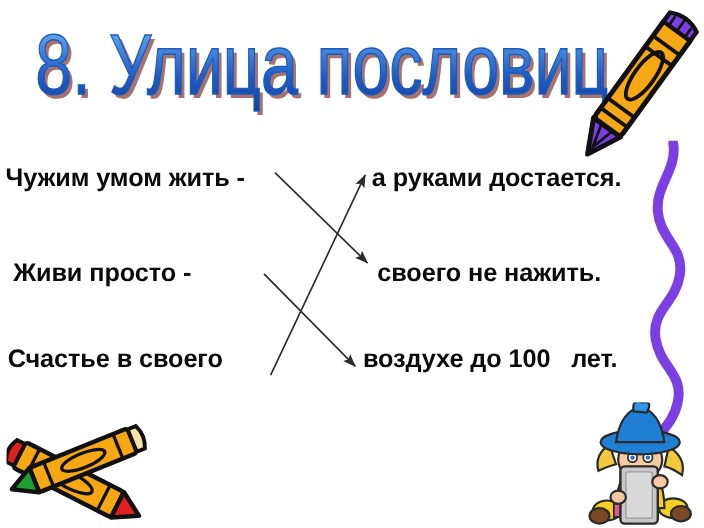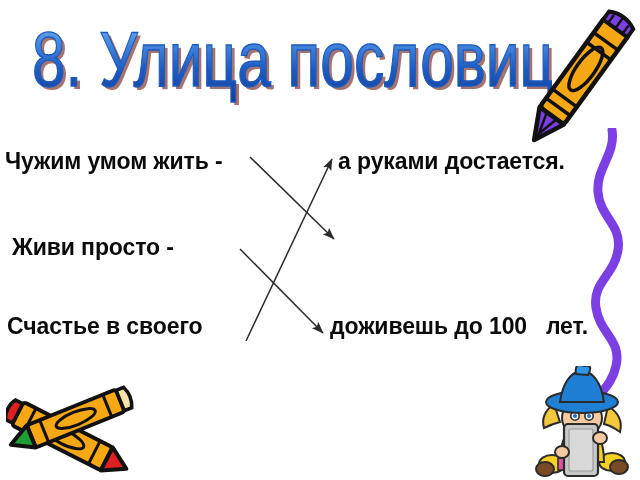--- a/index.html
+++ b/index.html
@@ -89,21 +89,22 @@
 
       <text id="title-main" x="0" y="69" font-family="'Liberation Sans', sans-serif" font-size="66" font-weight="normal" fill="url(#titleGrad)" stroke="#1a5bbd" stroke-width="1.1" transform="scale(1.02,1.18) translate(0,-10)" textLength="512" lengthAdjust="spacingAndGlyphs">8. Улица пословиц</text>
     </svg>
   </div>
 
   <div class="proverb left-1">Чужим умом жить -</div>
   <div class="proverb left-2">Живи просто -</div>
   <div class="proverb left-3a">Счастье в своего</div>
 
   <div class="proverb right-1">а руками достается.</div>
-  <div class="proverb right-3">доживешь до 100   лет.</div>
+  <div class="proverb right-2">своего не нажить.</div>
+  <div class="proverb right-3">воздухе до 100   лет.</div>
 
   <svg id="connectors" viewBox="0 0 640 480">
     <defs>
       <marker id="arrowhead" markerWidth="9" markerHeight="9" refX="7.5" refY="3" orient="auto" markerUnits="strokeWidth">
         <path d="M0,0 L8,3 L0,6 L1.6,3 z" fill="#2b2b2b"></path>
       </marker>
     </defs>
     <line id="connector-1" stroke="#2b2b2b" stroke-width="1.5" marker-end="url(#arrowhead)" x1="250" y1="157" x2="334" y2="239"></line>
     <line id="connector-2" stroke="#2b2b2b" stroke-width="1.5" marker-end="url(#arrowhead)" x1="240" y1="249" x2="323" y2="333"></line>
     <line id="connector-3" stroke="#2b2b2b" stroke-width="1.5" marker-end="url(#arrowhead)" x1="246" y1="341" x2="332" y2="159"></line>

